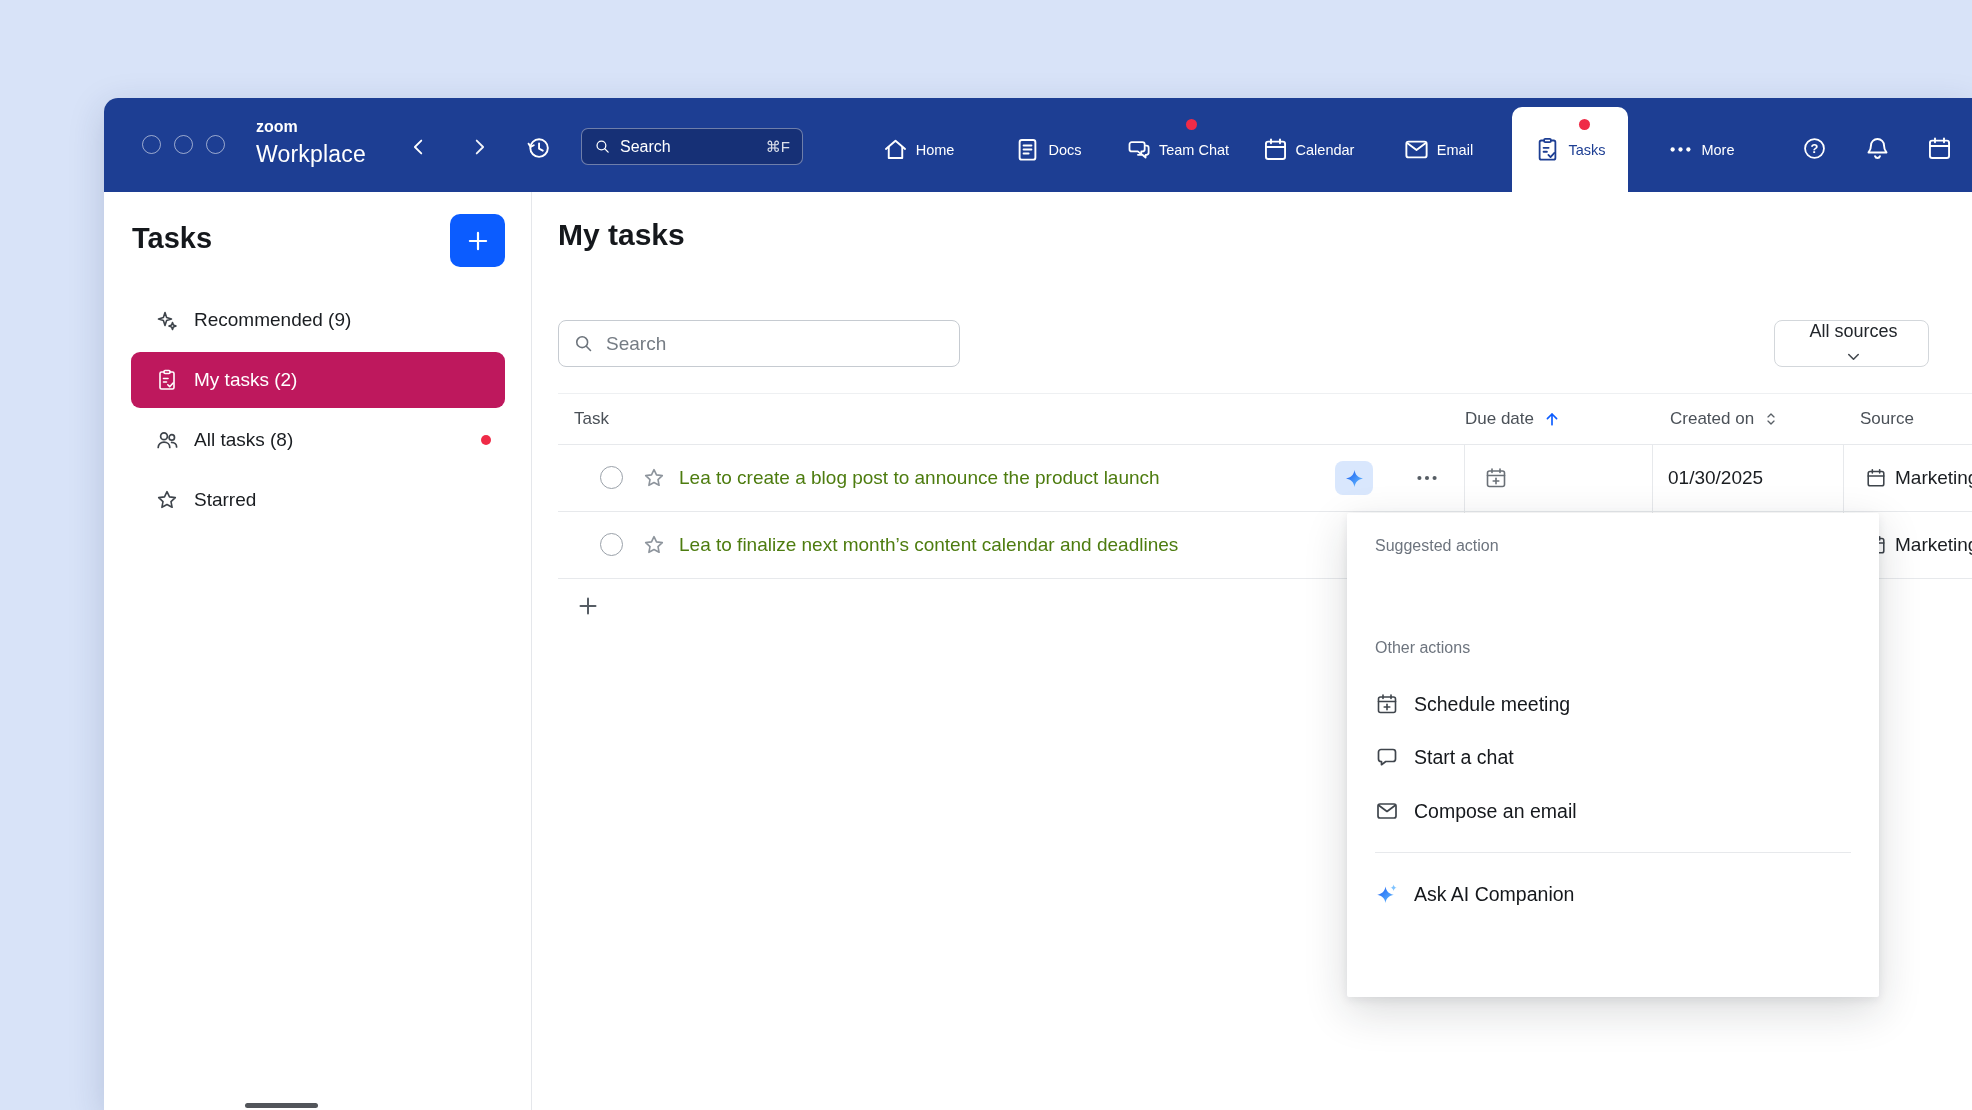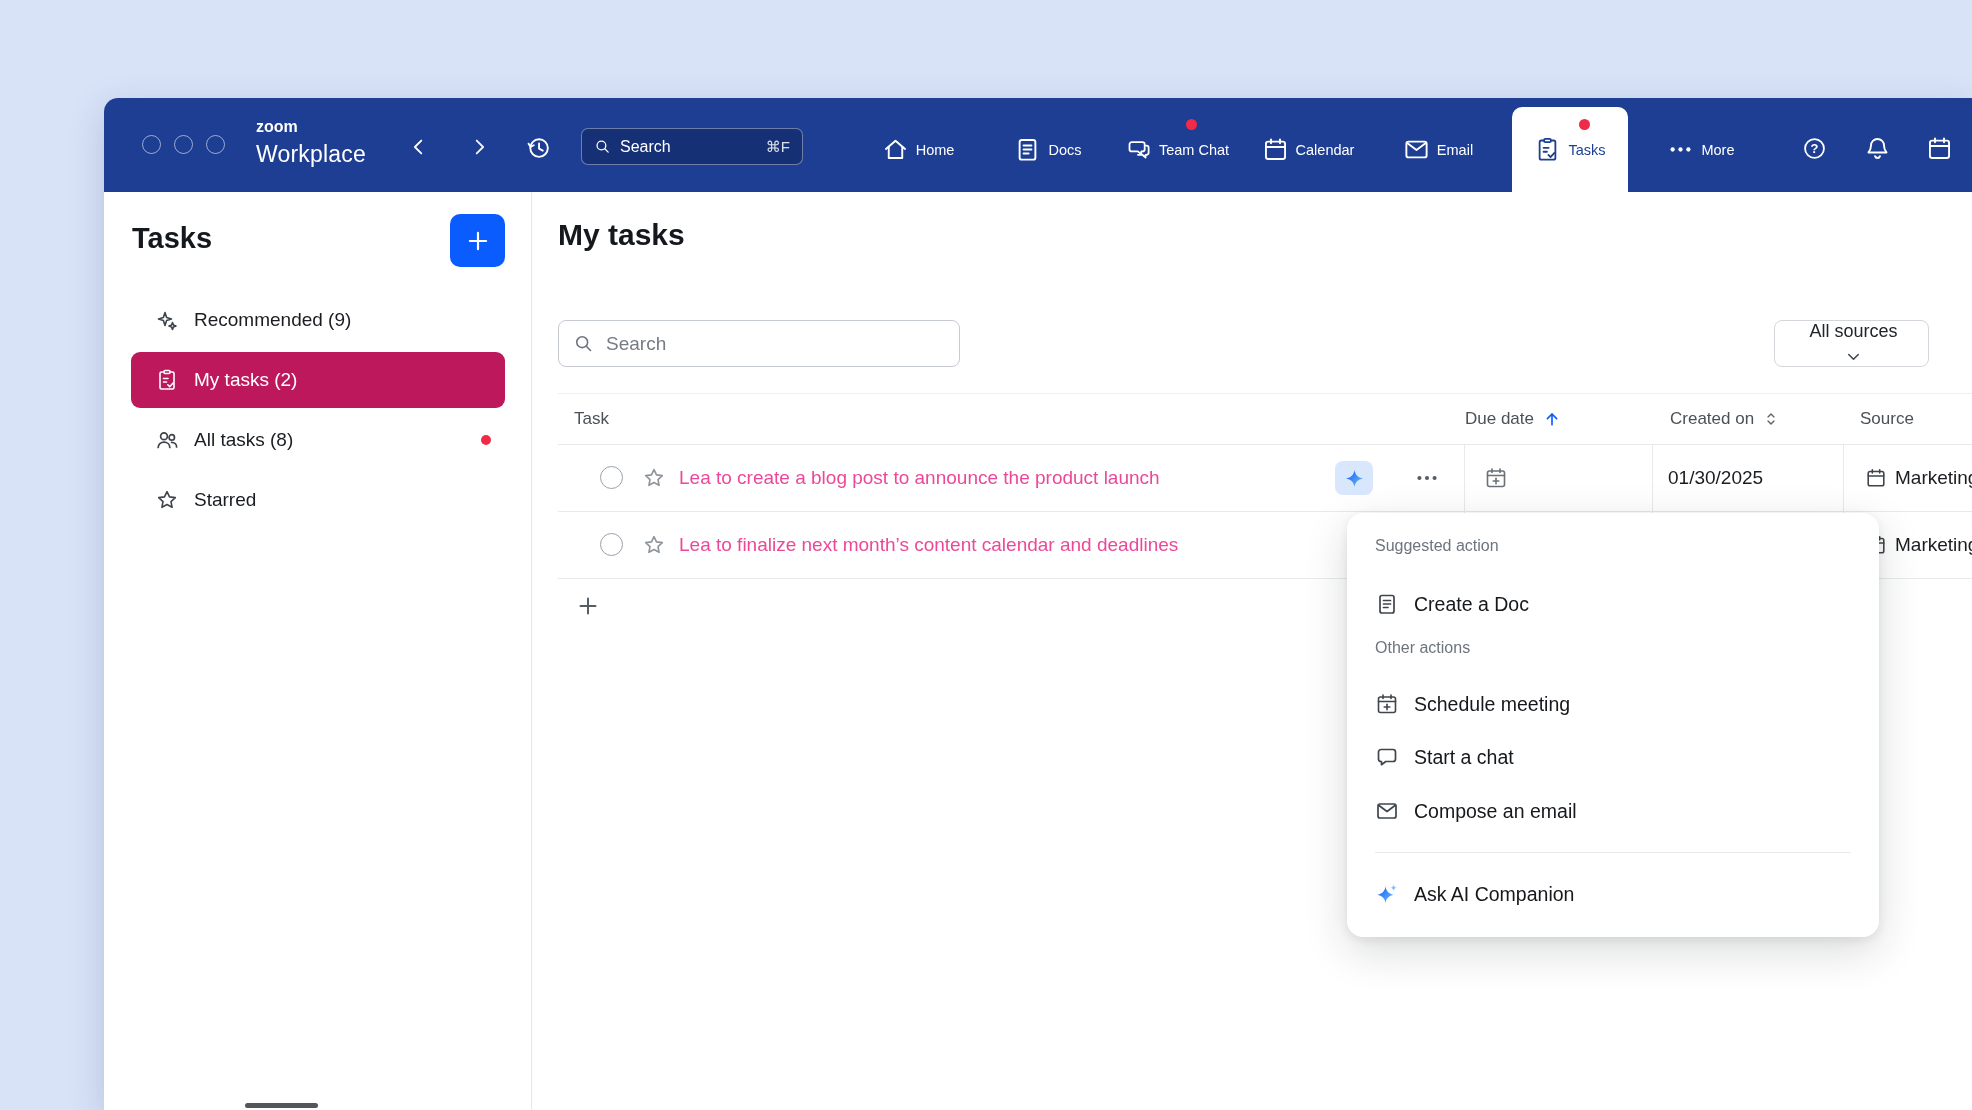--- a/index.html
+++ b/index.html
@@ -86,37 +86,37 @@
   .th { position: absolute; top: 0; height: 100%; display: flex; align-items: center; gap: 8px; }
   .th-task { left: 16px; } .th-due { left: 907px; cursor: pointer; } .th-created { left: 1112px; cursor: pointer; } .th-source { left: 1302px; }
   .th .up { width: 20px; height: 20px; color: #0b5cff; }
   .th .sort { width: 18px; height: 18px; color: #595f66; }
   .trow { position: relative; height: 67px; border-bottom: 1px solid #e7e9ec; background: #fff; }
   .vl { position: absolute; top: 0; bottom: 0; width: 1px; background: #e7e9ec; }
   .vl1 { left: 906px; } .vl2 { left: 1094px; } .vl3 { left: 1285px; }
   .radio { position: absolute; left: 42px; top: 50%; margin-top: -12px; width: 23px; height: 23px; border: 1.6px solid #9aa1a9; border-radius: 50%; background: #fff; cursor: pointer; padding: 0; }
   .row-star { position: absolute; left: 84px; top: 50%; margin-top: -12px; width: 24px; height: 24px; color: #8d949c; cursor: pointer; background: none; border: 0; padding: 0; }
   .row-star svg { width: 24px; height: 24px; }
-  .task-title { position: absolute; left: 121px; top: 50%; transform: translateY(-50%); font-size: 19px; color: #ec4899; white-space: nowrap; }
+  .task-title { position: absolute; left: 121px; top: 50%; transform: translateY(-50%); font-size: 19px; color: #4d7c0f; white-space: nowrap; }
   .ai-chip { position: absolute; left: 777px; top: 50%; margin-top: -17px; width: 38px; height: 34px; border-radius: 8px; background: #d9e7fd; border: 0; display: flex; align-items: center; justify-content: center; cursor: pointer; }
   .ai-chip svg { width: 21px; height: 21px; }
   .row-more { position: absolute; left: 856px; top: 50%; margin-top: -13px; width: 26px; height: 26px; color: #565d64; background: none; border: 0; padding: 0; cursor: pointer; }
   .row-more svg { width: 26px; height: 26px; }
   .due-btn { position: absolute; left: 926px; top: 50%; margin-top: -12px; width: 24px; height: 24px; color: #6a7077; background: none; border: 0; padding: 0; cursor: pointer; }
   .due-btn svg { width: 24px; height: 24px; }
   .created-val { position: absolute; left: 1110px; top: 50%; transform: translateY(-50%); font-size: 19px; color: #1a1d21; }
   .source-cell { position: absolute; left: 1307px; top: 50%; transform: translateY(-50%); display: flex; align-items: center; gap: 8px; font-size: 19px; color: #1a1d21; white-space: nowrap; }
   .source-cell svg { width: 22px; height: 22px; color: #3e444b; flex: none; }
   .add-row { position: relative; height: 56px; display: flex; align-items: center; padding-left: 14px; }
   .add-row button { background: none; border: 0; width: 32px; height: 32px; color: #565d64; cursor: pointer; padding: 0; }
   .add-row svg { width: 24px; height: 24px; }
   
   .menu {
-    position: absolute; left: 814px; top: 321px; width: 532px; height: 424px; z-index: 40;
-    background: #fff; border-radius: 16px;
+    position: absolute; left: 814px; top: 321px; width: 532px; height: 484px; z-index: 40;
+    background: #fff; border-radius: 2px;
     box-shadow: 0 14px 44px rgba(22,28,40,.16), 0 3px 10px rgba(22,28,40,.08);
   }
   .menu-label { position: absolute; left: 28px; font-size: 16px; color: #6d747e; }
   .ml1 { top: 24px; } .ml2 { top: 126px; }
   .menu-item {
     position: absolute; left: 14px; right: 14px; height: 50px; border-radius: 8px;
     display: flex; align-items: center; gap: 15px; padding-left: 14px;
     font-size: 19.5px; color: #15181c; cursor: pointer;
   }
   .menu-item svg { width: 24px; height: 24px; color: #3f454c; flex: none; }
@@ -472,26 +472,20 @@
         <button>
           <svg>
               <use href="#i-plus"></use>
             </svg>
         </button>
       </div>
     </div>
 
     <div class="menu">
       <span class="menu-label ml1">Suggested action</span>
-      <div class="menu-item mi1">
-        <svg>
-            <use href="#i-doc"></use>
-          </svg>
-        <span>Create a Doc</span>
-      </div>
       <span class="menu-label ml2">Other actions</span>
       <div class="menu-item mi2">
         <svg>
             <use href="#i-cal-plus"></use>
           </svg>
         <span>Schedule meeting</span>
       </div>
       <div class="menu-item mi3">
         <svg>
             <use href="#i-chat1"></use>

